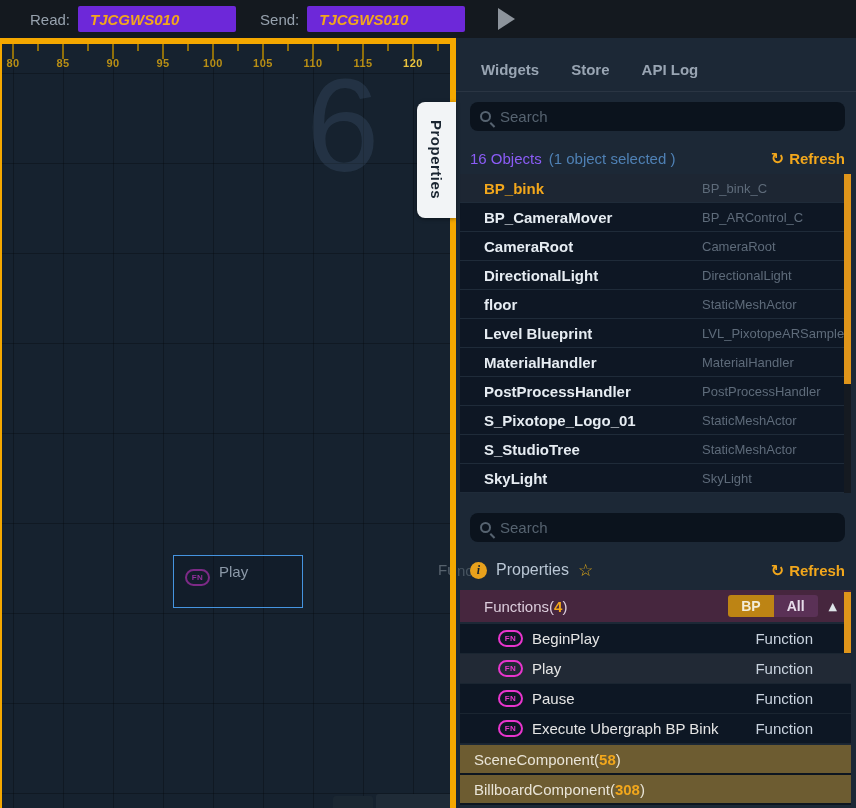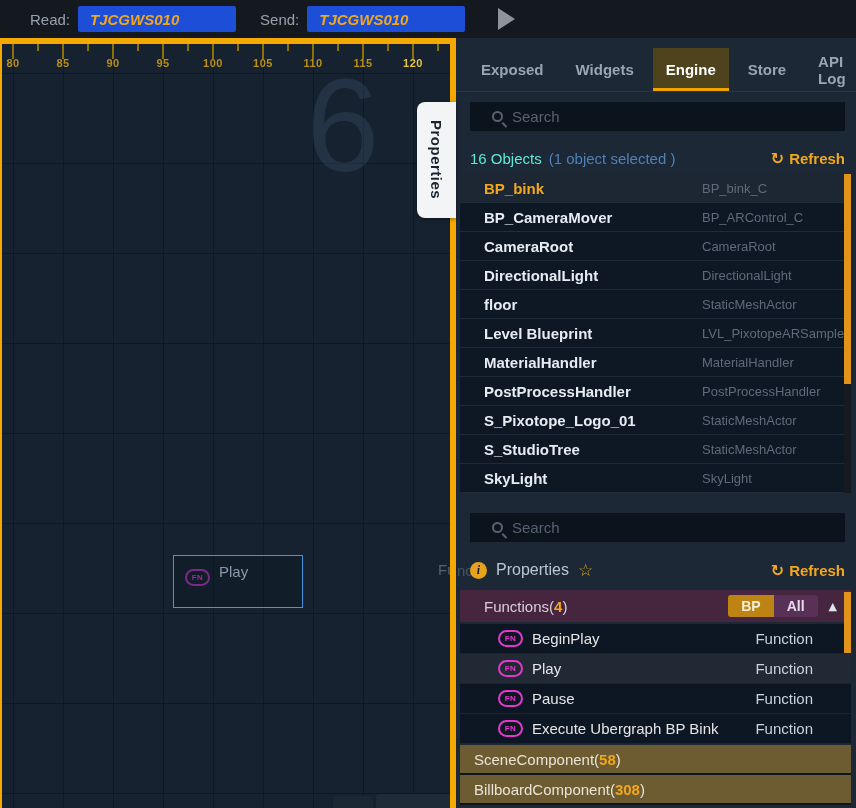--- a/index.html
+++ b/index.html
@@ -4,21 +4,21 @@
 <style>
   * { margin:0; padding:0; box-sizing:border-box; }
   html,body { width:856px; height:808px; overflow:hidden; background:#0d1219;
               font-family:"Liberation Sans","DejaVu Sans",sans-serif; }
   #app { position:relative; width:856px; height:732px; }
 
   
   .topbar { position:absolute; left:0; top:0; width:856px; height:38px;
             background:#14191f; display:flex; align-items:center; padding-left:30px; }
   .tb-label { color:#97a2ae; font-size:15px; margin-right:8px; }
-  .tb-input { width:158px; height:26px; background:#1d4ed8; border-radius:2px;
+  .tb-input { width:158px; height:26px; background:#6d28d9; border-radius:2px;
               display:flex; align-items:center; padding-left:12px;text-align:right; }
   .tb-input span { color:#f2a71c; font-style:italic; font-weight:700; font-size:15px; }
   .tb-label.send { margin-left:24px; }
   .play-tri { margin-left:33px; width:0; height:0;
               border-left:17px solid #8d949c; border-top:11px solid transparent;
               border-bottom:11px solid transparent; cursor:pointer; }
 
   
   .canvas { position:absolute; left:0; top:38px; width:456px; height:770px;
             background:#16222f; border-top:6px solid #f5a800; border-right:6px solid #f5a800;
@@ -59,32 +59,32 @@
   .ghost-nc { position:absolute; left:1px; top:524px; font-size:15px;
               color:rgba(150,162,172,0.35); z-index:1; }
 
   .tabs { position:absolute; left:0; right:0; top:10px; height:44px;
           border-bottom:1px solid #2a3543; display:flex; padding-left:12px; gap:6px; }
   .tab { padding:0 13px; display:flex; align-items:center; color:#99a5b3;
          font-size:15px; font-weight:600; cursor:pointer; }
   .tab.active { background:#4e431c; color:#ffffff; box-shadow:inset 0 -3px 0 #f0a400; }
 
   .searchbox { position:absolute; left:14px; right:11px; height:29px; background:#0b131d;
-               border-radius:0; display:flex; align-items:center; padding-left:22px;
+               border-radius:8px; display:flex; align-items:center; padding-left:10px;
                gap:9px; cursor:text; }
   .searchbox.s1 { top:64px; } .searchbox.s2 { top:475px; }
   .mag { position:relative; width:11px; height:11px; border:2px solid #566370;
          border-radius:50%; flex:none; }
   .mag::after { content:""; position:absolute; left:9px; top:9px; width:6px; height:2px;
                 background:#566370; transform:rotate(45deg); transform-origin:0 0; }
   .ph { color:#566370; font-size:15px; }
 
   .obj-header { position:absolute; left:14px; right:11px; top:110px; height:20px;
                 display:flex; align-items:center; font-size:15px; }
-  .obj-count { color:#5eead4; }
+  .obj-count { color:#8b5cf6; }
   .obj-sel { color:#4f81b5; margin-left:7px; }
   .refresh { margin-left:auto; color:#f2a71c; font-weight:700; font-size:15px;
              display:flex; align-items:center; gap:5px; cursor:pointer; }
   .refresh-icon::before { content:"\21BB"; font-family:"DejaVu Sans",sans-serif;
                           font-size:16px; font-weight:700; }
 
   .objlist { position:absolute; left:4px; right:5px; top:136px; height:319px; }
   .orow { position:relative; height:29px; background:#0e1724; border-bottom:1px solid #1f2b39;
           display:flex; align-items:center; padding-left:24px; cursor:pointer; }
   .orow.sel { background:#1d2633; }
@@ -210,23 +210,21 @@
     <div class="bottom-btn b1"></div>
     <div class="bottom-btn b2"></div>
   </div>
 
   <div class="props-tab">Properties</div>
 
   <div class="panel">
     <span class="ghost-nc">nc</span>
 
     <div class="tabs" id="tabs">
-        <div class="tab">Exposed</div>
         <div class="tab">Widgets</div>
-        <div class="tab active">Engine</div>
         <div class="tab">Store</div>
         <div class="tab">API Log</div>
       </div>
 
     <div class="searchbox s1">
       <span class="mag"></span>
       <span class="ph">Search</span>
     </div>
 
     <div class="obj-header">

